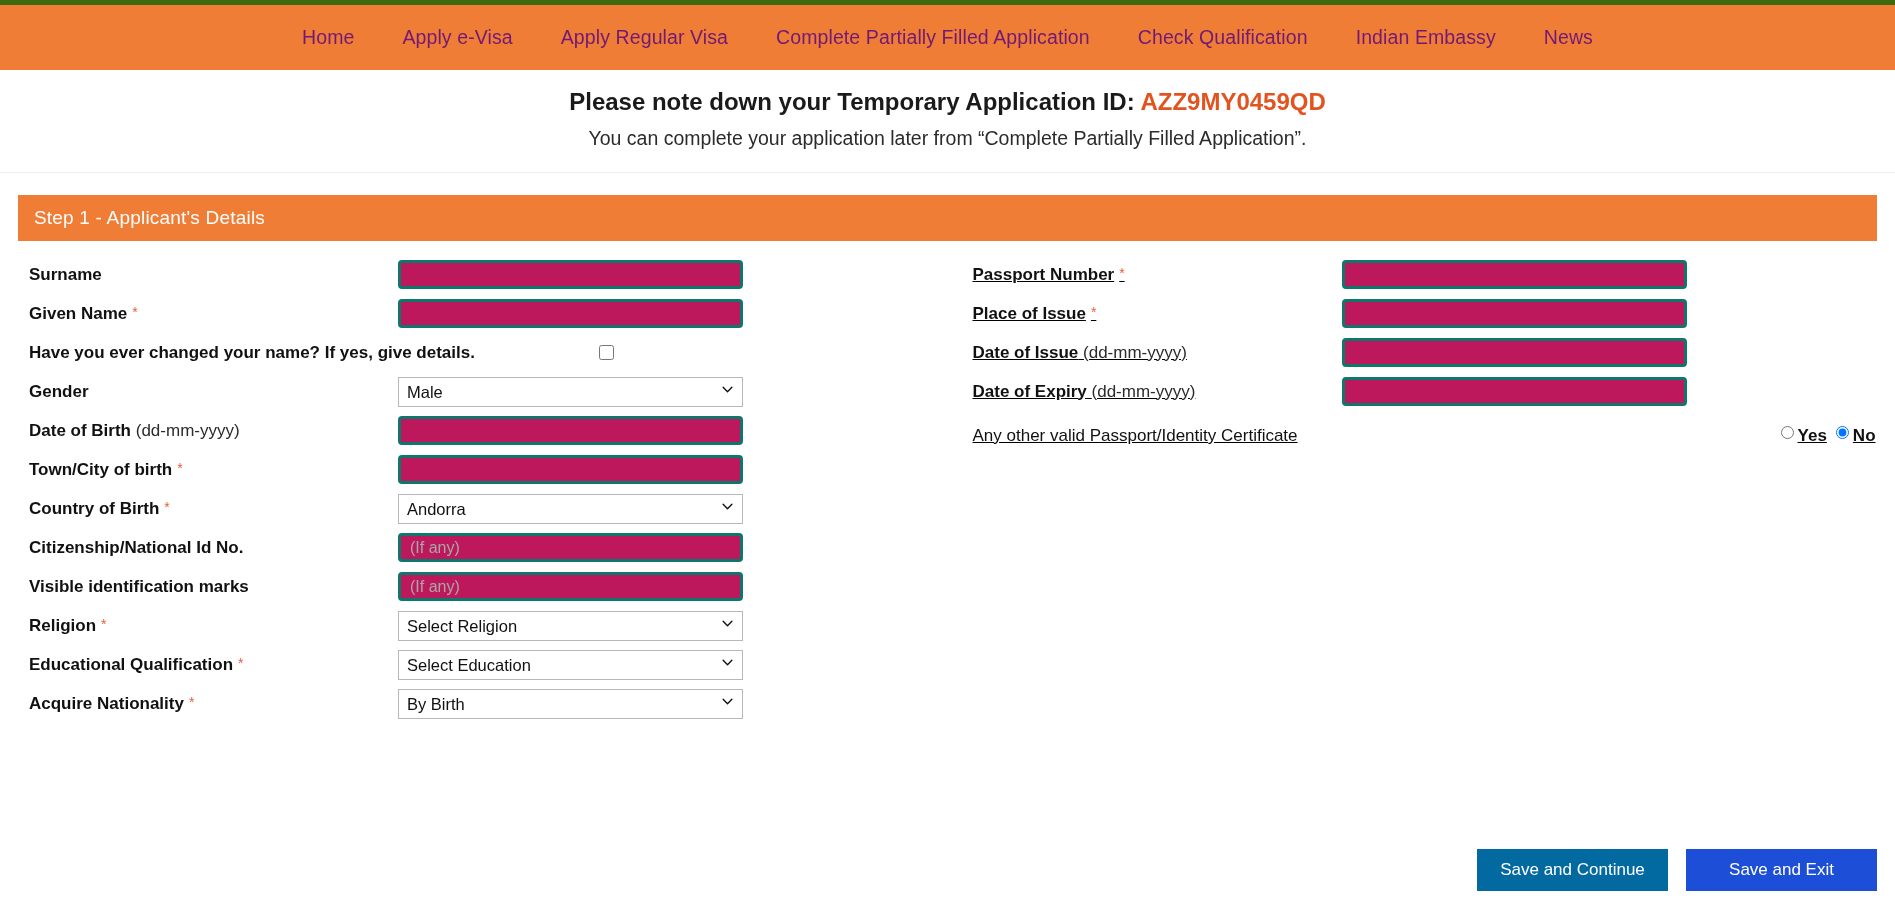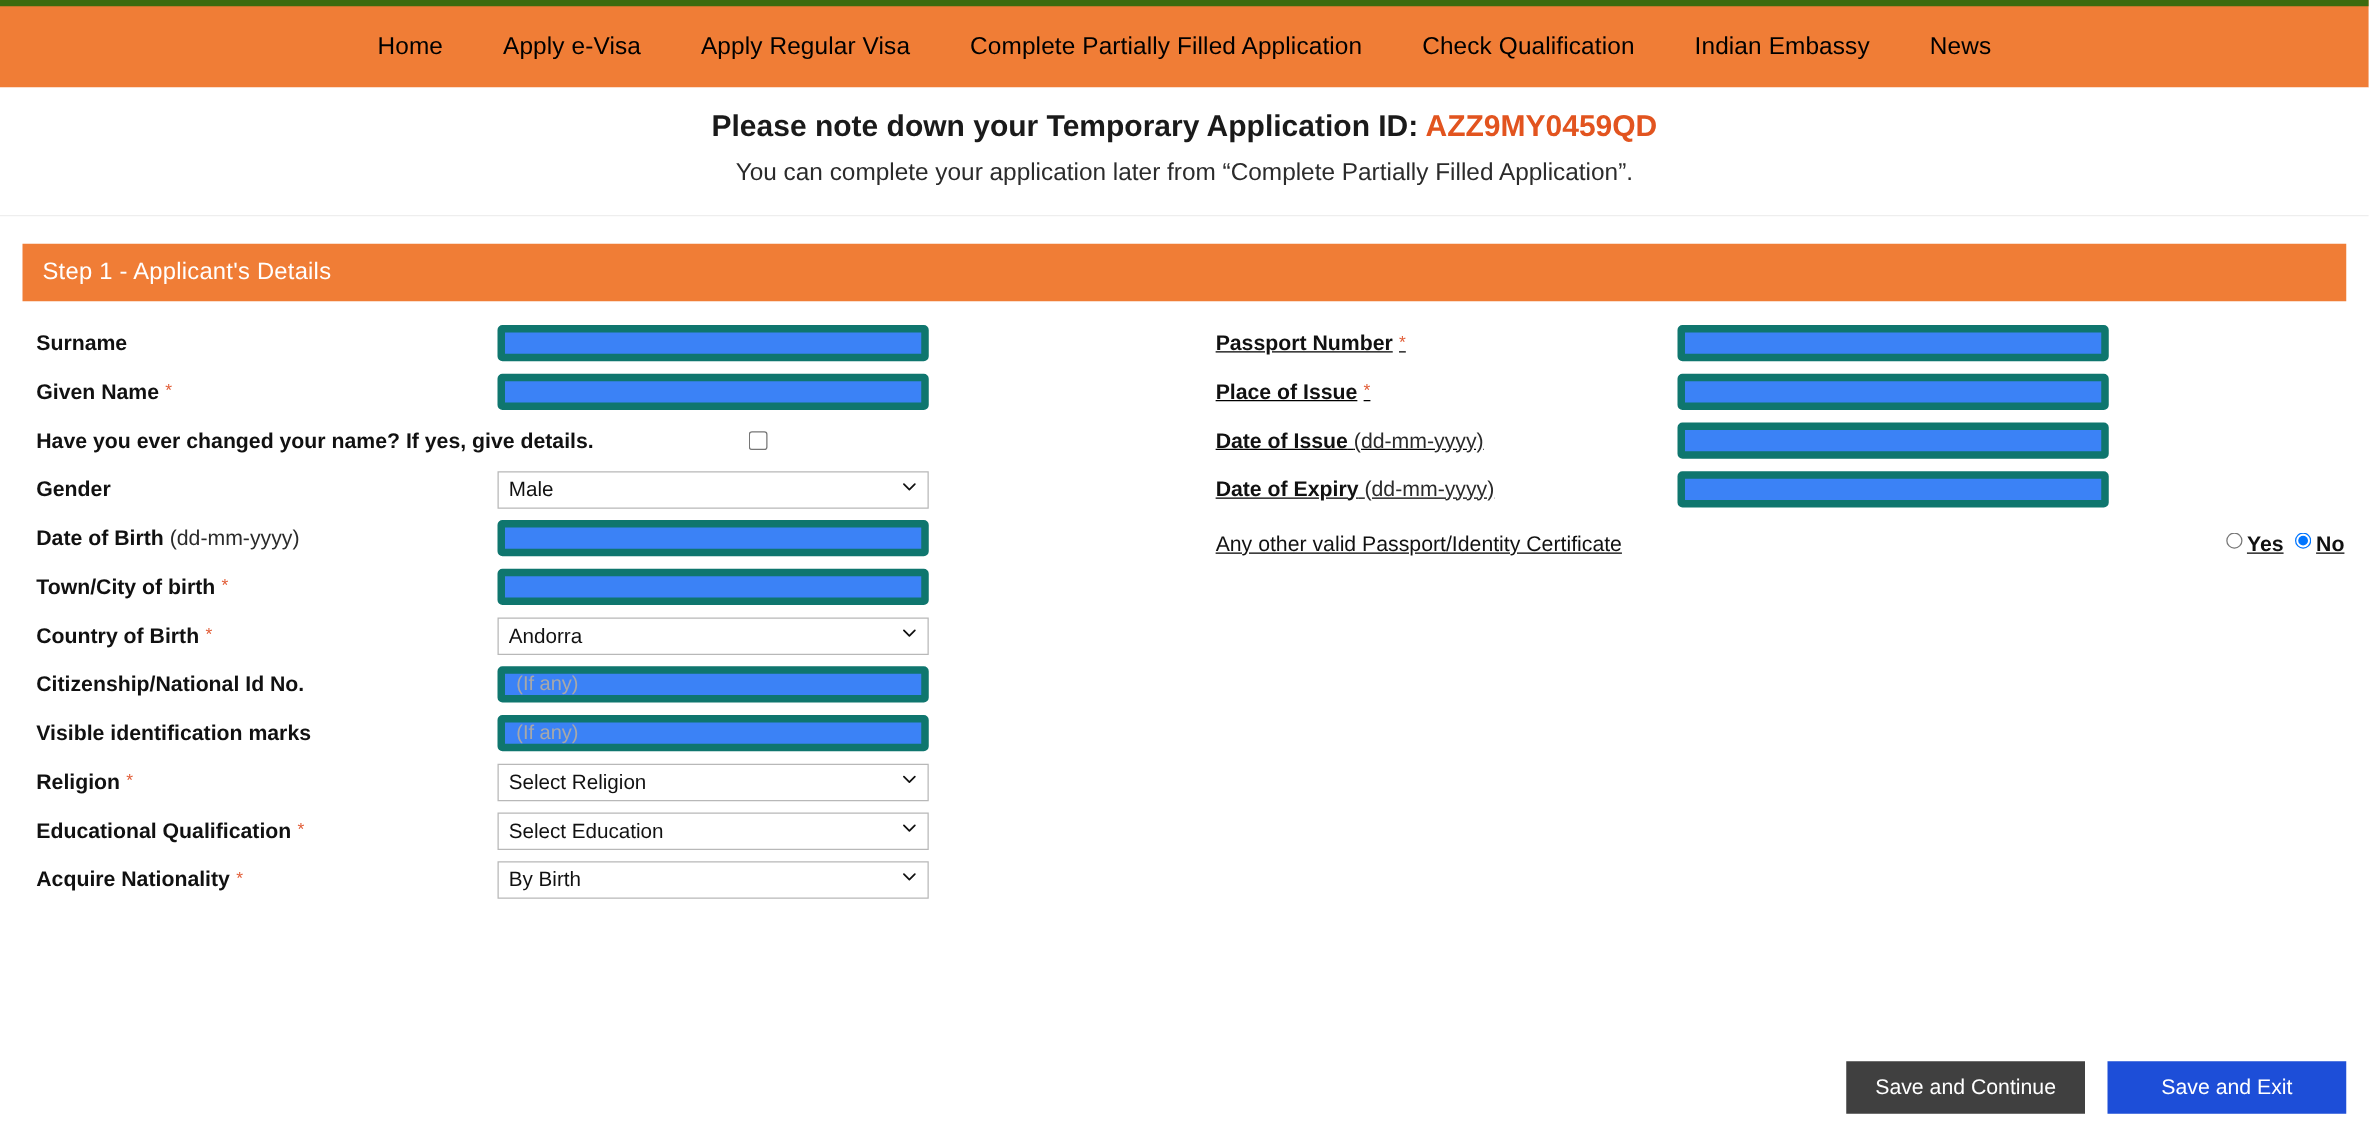--- a/index.html
+++ b/index.html
@@ -25,21 +25,21 @@
     align-items: center;
     justify-content: center;
     gap: 0px;
   }
   #topbar .navlist {
     display: flex;
     align-items: center;
     gap: 0px;
   }
   .navitem {
-    color: #000000;
+    color: #701a75;
     font-size: 19.5px;
     padding: 0 24px;
     white-space: nowrap;
     text-decoration: none;
     letter-spacing: 0.1px;
     cursor: pointer;
   }
 
   
   #notice {
@@ -116,27 +116,27 @@
     margin-left: 5px;
     position: relative;
     top: -2px;
   }
 
   .ctrl { flex: 1 1 auto; display: flex; align-items: center; }
 
   input.txt {
     width: 345px;
     height: 29px;
-    border: 6px solid #0f766e;
+    border: 3px solid #0f766e;
     border-radius: 4px;
     padding: 2px 9px;
     font-size: 16px;
     font-family: "Liberation Sans", sans-serif;
     color: #111;
-    background: #3b82f6;
+    background: #be185d;
     outline: none;
   }
   input.txt::placeholder { color: #a8a8a8; }
   input.txt.wide { width: 345px; }
 
   .selwrap {
     position: relative;
     width: 345px;
     height: 30px;
   }
@@ -201,21 +201,21 @@
   }
   .btn {
     border: none;
     color: #fff;
     font-size: 17px;
     font-family: "Liberation Sans", sans-serif;
     width: 191px;
     height: 42px;
     cursor: pointer;
   }
-  .btn.green { background: #404040; }
+  .btn.green { background: #0369a1; }
   .btn.red   { background: #1d4ed8; }
 </style>
 </head>
 <body>
 
 <div id="topbar">
   <div class="navlist">
     <a class="navitem">Home</a>
     <a class="navitem">Apply e-Visa</a>
     <a class="navitem">Apply Regular Visa</a>

